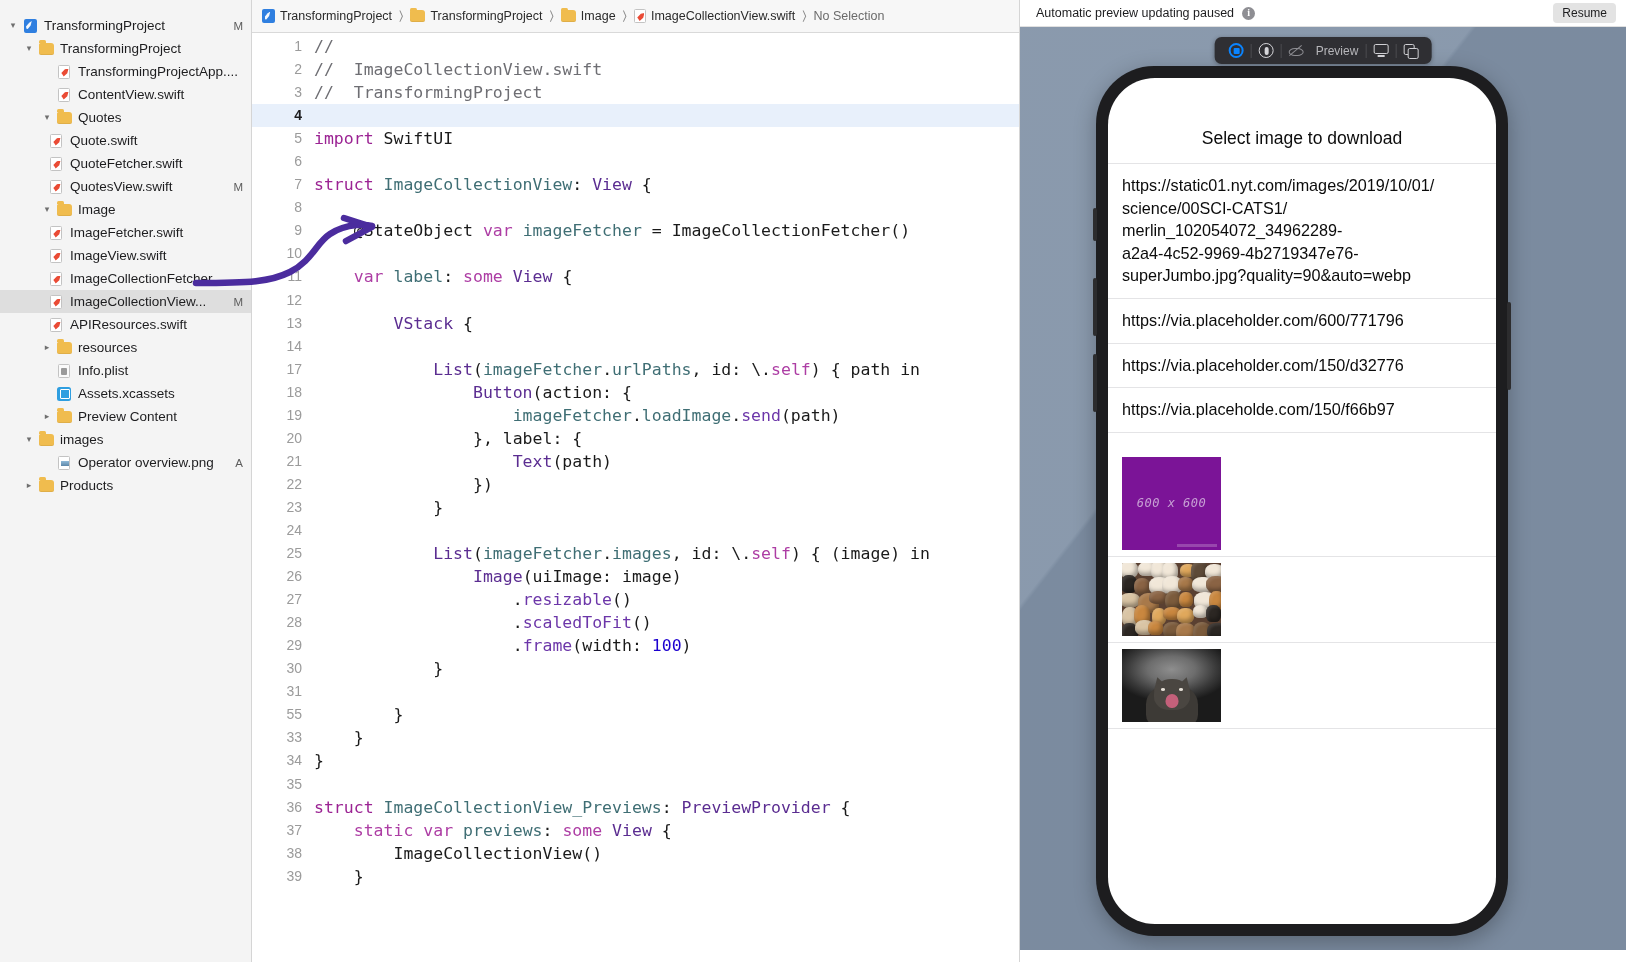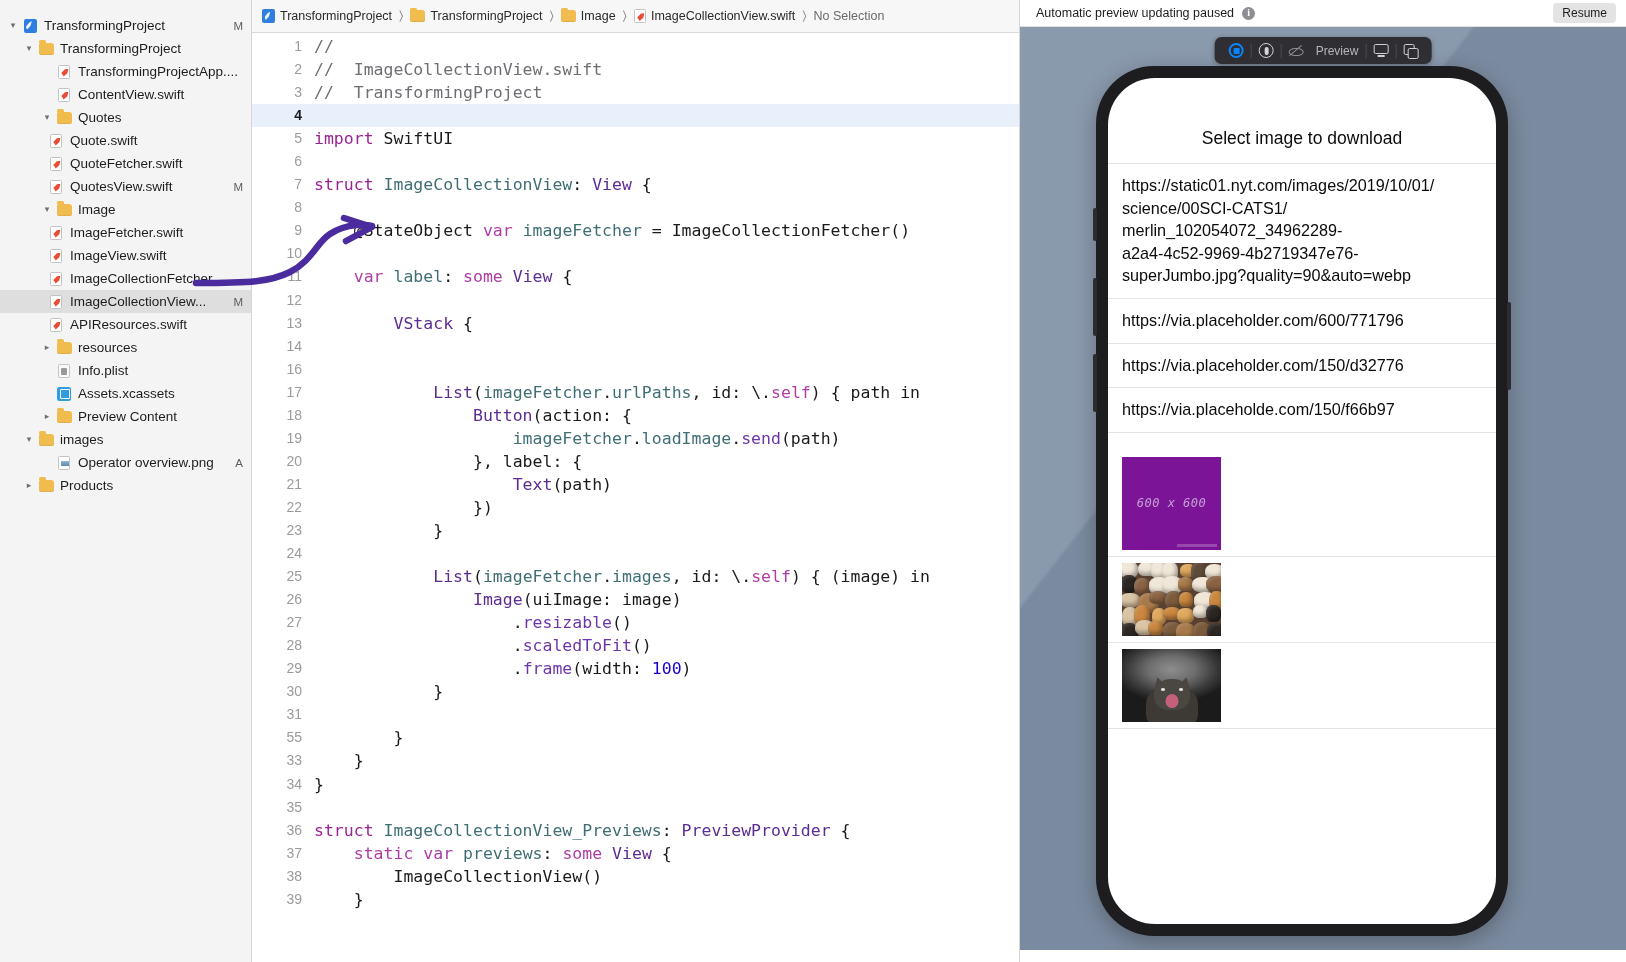--- a/index.html
+++ b/index.html
@@ -507,21 +507,20 @@
           <div class="code-line"><span class="ln">5</span><span class="src"><span class="c-kw">import</span><span class="c-plain"> SwiftUI</span></span></div>
           <div class="code-line"><span class="ln">6</span><span class="src"><span class="c-plain"></span></span></div>
           <div class="code-line"><span class="ln">7</span><span class="src"><span class="c-kw">struct</span><span class="c-plain"> </span><span class="c-type">ImageCollectionView</span><span class="c-plain">: </span><span class="c-typeP">View</span><span class="c-plain"> {</span></span></div>
           <div class="code-line"><span class="ln">8</span><span class="src"><span class="c-plain"></span></span></div>
           <div class="code-line"><span class="ln">9</span><span class="src"><span class="c-attr">    @StateObject </span><span class="c-kw2">var</span><span class="c-plain"> </span><span class="c-prop">imageFetcher</span><span class="c-plain"> = </span><span class="c-plain">ImageCollectionFetcher</span><span class="c-plain">()</span></span></div>
           <div class="code-line"><span class="ln">10</span><span class="src"><span class="c-plain"></span></span></div>
           <div class="code-line"><span class="ln">11</span><span class="src"><span class="c-plain">    </span><span class="c-kw2">var</span><span class="c-plain"> </span><span class="c-prop">label</span><span class="c-plain">: </span><span class="c-kw2">some</span><span class="c-plain"> </span><span class="c-typeP">View</span><span class="c-plain"> {</span></span></div>
           <div class="code-line"><span class="ln">12</span><span class="src"><span class="c-plain"></span></span></div>
           <div class="code-line"><span class="ln">13</span><span class="src"><span class="c-plain">        </span><span class="c-typeP">VStack</span><span class="c-plain"> {</span></span></div>
           <div class="code-line"><span class="ln">14</span><span class="src"><span class="c-plain"></span></span></div>
-          <div class="code-line"><span class="ln">16</span><span class="src"><span class="c-plain"></span></span></div>
           <div class="code-line"><span class="ln">17</span><span class="src"><span class="c-plain">            </span><span class="c-typeP">List</span><span class="c-plain">(</span><span class="c-prop">imageFetcher</span><span class="c-plain">.</span><span class="c-prop">urlPaths</span><span class="c-plain">, id: \.</span><span class="c-kw2">self</span><span class="c-plain">) { path in</span></span></div>
           <div class="code-line"><span class="ln">18</span><span class="src"><span class="c-plain">                </span><span class="c-typeP">Button</span><span class="c-plain">(action: {</span></span></div>
           <div class="code-line"><span class="ln">19</span><span class="src"><span class="c-plain">                    </span><span class="c-prop">imageFetcher</span><span class="c-plain">.</span><span class="c-prop">loadImage</span><span class="c-plain">.</span><span class="c-meth">send</span><span class="c-plain">(path)</span></span></div>
           <div class="code-line"><span class="ln">20</span><span class="src"><span class="c-plain">                }, label: {</span></span></div>
           <div class="code-line"><span class="ln">21</span><span class="src"><span class="c-plain">                    </span><span class="c-typeP">Text</span><span class="c-plain">(path)</span></span></div>
           <div class="code-line"><span class="ln">22</span><span class="src"><span class="c-plain">                })</span></span></div>
           <div class="code-line"><span class="ln">23</span><span class="src"><span class="c-plain">            }</span></span></div>
           <div class="code-line"><span class="ln">24</span><span class="src"><span class="c-plain"></span></span></div>
           <div class="code-line"><span class="ln">25</span><span class="src"><span class="c-plain">            </span><span class="c-typeP">List</span><span class="c-plain">(</span><span class="c-prop">imageFetcher</span><span class="c-plain">.</span><span class="c-prop">images</span><span class="c-plain">, id: \.</span><span class="c-kw2">self</span><span class="c-plain">) { (image) in</span></span></div>
           <div class="code-line"><span class="ln">26</span><span class="src"><span class="c-plain">                </span><span class="c-typeP">Image</span><span class="c-plain">(uiImage: image)</span></span></div>

